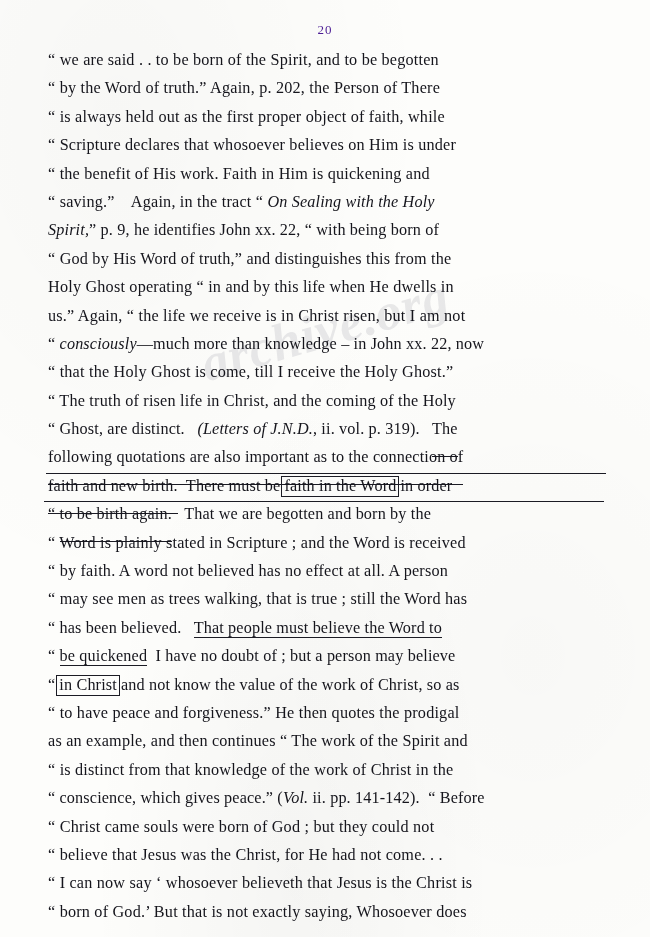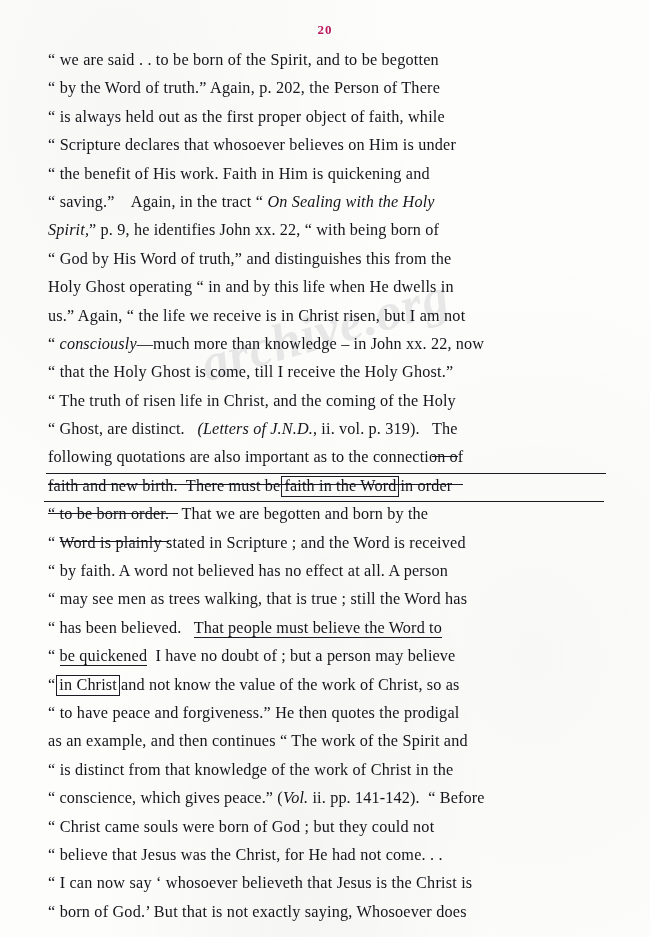--- a/index.html
+++ b/index.html
@@ -48,23 +48,23 @@
     font-style: italic;
   }
   #page-number {
     position: absolute;
     top: 22px;
     left: 0;
     right: 0;
     text-align: center;
     font-family: "Liberation Serif", serif;
     font-size: 13px;
-    font-weight: 700;
+    font-weight: 400;
     letter-spacing: 1px;
-    color: #be185d;
+    color: #4c1d95;
   }
   #body-text {
     position: absolute;
     top: 46px;
     left: 48px;
     width: 556px;
     color: #15151c;
     font-size: 16.2px;
     line-height: 28.4px;
   }
@@ -154,21 +154,21 @@
     <div class="line">
       <span>“ Ghost, are distinct.&nbsp;&nbsp; </span><span class="it">(Letters of J.N.D.</span><span>, ii. vol. p. 319).&nbsp;&nbsp; </span><span class="ul">The</span>
     </div>
     <div class="line">
       <span class="ul">following quotations are also important as to the connection of</span>
     </div>
     <div class="line">
       <span class="ul">faith and new birth.</span><span>&nbsp; There must be</span><span class="box">faith in the Word</span><span>in order</span>
     </div>
     <div class="line">
-      <span>“ </span><span class="ul">to be born order.</span><span>&nbsp;&nbsp; That we are begotten and born by the</span>
+      <span>“ </span><span class="ul">to be birth again.</span><span>&nbsp;&nbsp; That we are begotten and born by the</span>
     </div>
     <div class="line">
       <span class="q">“ Word is plainly stated in Scripture ; and the Word is received</span>
     </div>
     <div class="line">
       <span class="q">“ by faith.    A word not believed has no effect at all.    A person</span>
     </div>
     <div class="line">
       <span class="q">“ may see men as trees walking, that is true ; still the Word has</span>
     </div>

